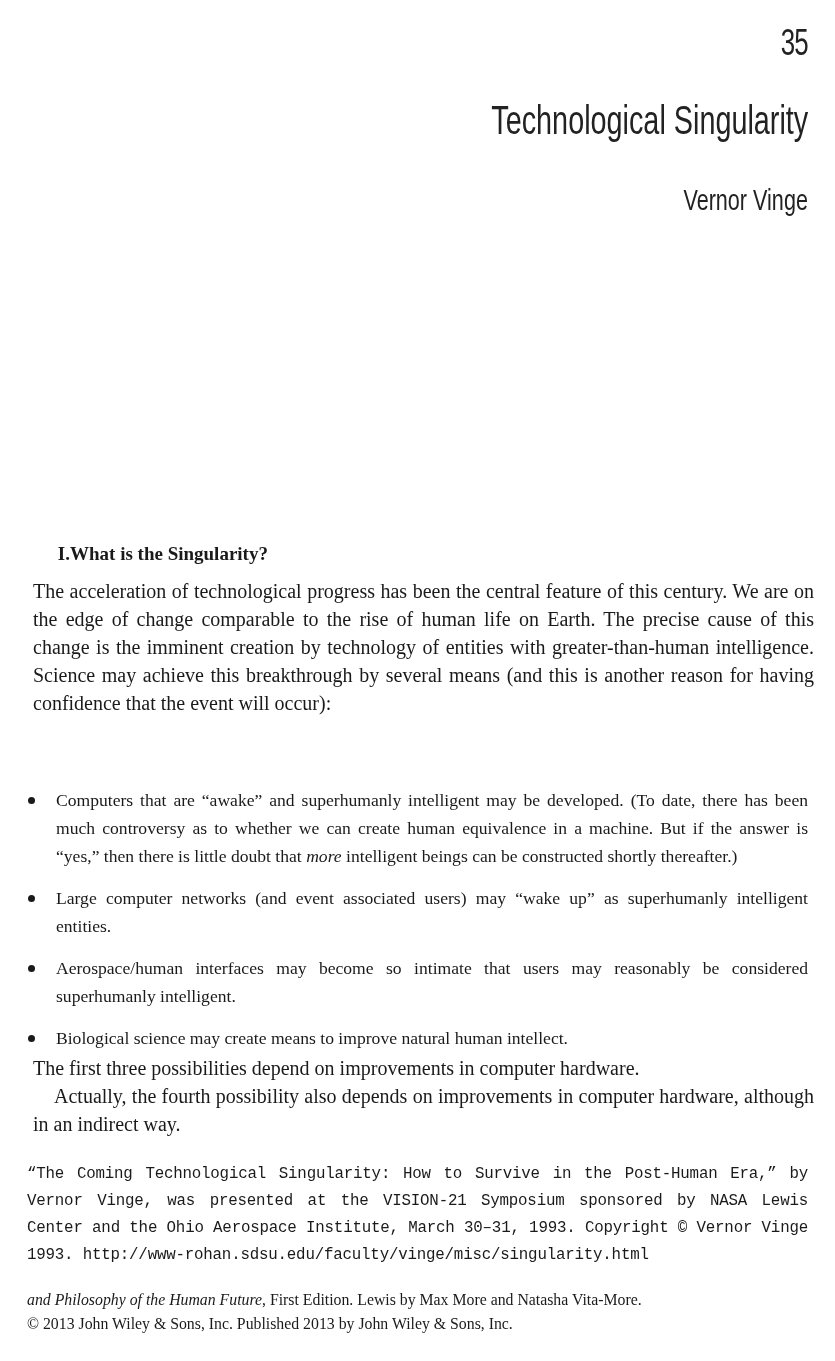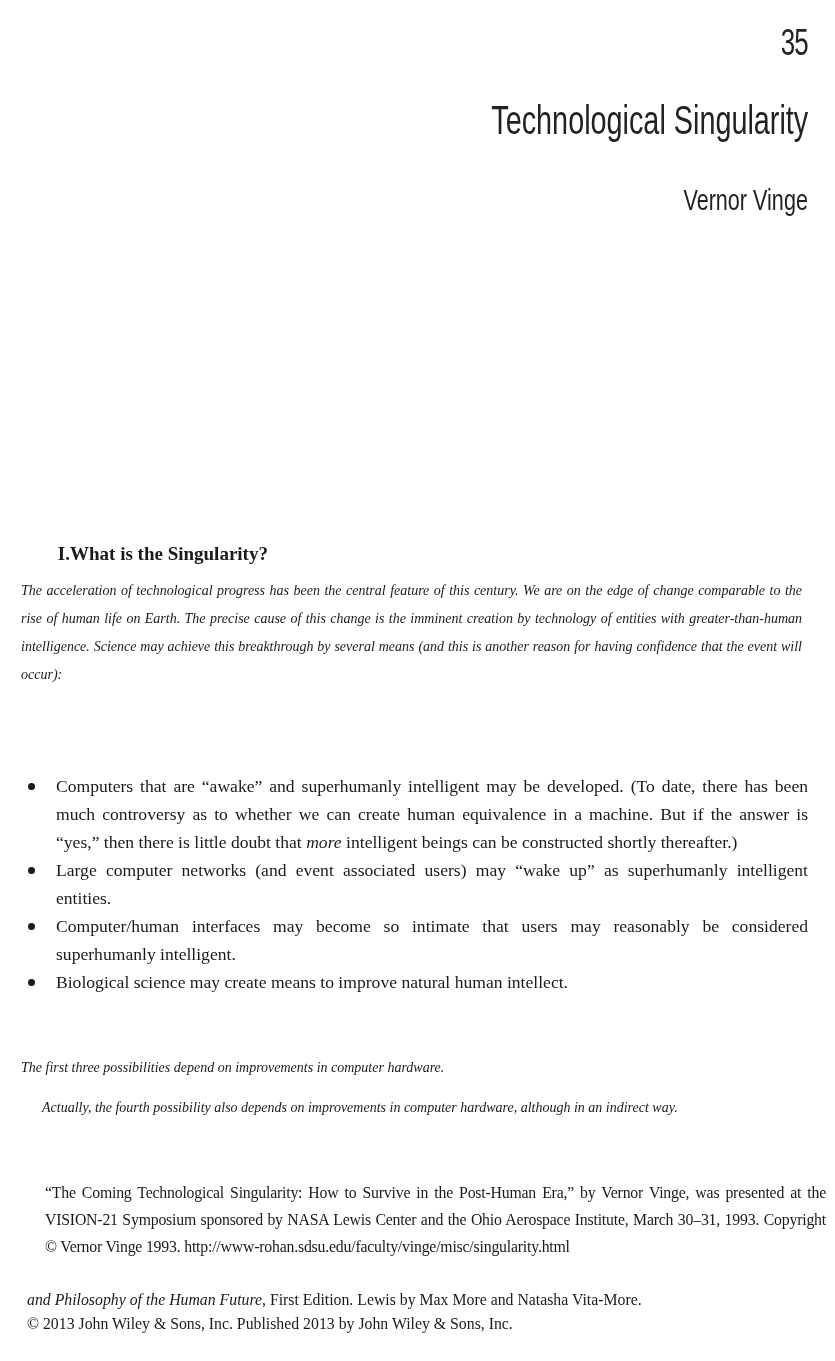--- a/index.html
+++ b/index.html
@@ -28,43 +28,44 @@
     font-size: 30px; font-weight: 300; white-space: nowrap;
     transform: scaleX(0.72); transform-origin: right top;
     color: #222;
   }
   .section-heading {
     position: absolute; left: 27px; top: 543px;
     font-size: 19px; font-weight: bold; margin: 0; text-align: right;
   }
   .section-heading .num { display: inline-block; width: 43px; }
   .body-text {
-    position: absolute; left: 21px; width: 781px;
-    font-size: 14px; line-height: 28px;
-    text-align: justify; margin: 0; font-style: italic;
+    position: absolute; left: 33px; width: 781px;
+    font-size: 20px; line-height: 28px;
+    text-align: justify; margin: 0;
   }
   .p1 { top: 577px; }
   .bullets {
     position: absolute; left: 27px; width: 781px; top: 772px;
     margin: 0; padding: 0; list-style: none;
     font-size: 17.6px; line-height: 28px;
   }
   .bullets li {
-    position: relative; padding-left: 29px; text-align: justify;
+    position: relative; padding-left: 29px; text-align: justify; margin-top: 14px;
   }
   .bullets li .bullet-dot {
     position: absolute; left: 1px; top: 11px;
     width: 7px; height: 7px; border-radius: 50%; background: #1a1a1a;
   }
   .p2 { top: 1054px; }
-  .p3 { top: 1082px; text-indent: 21px; margin-top: 12px; }
+  .p3 { top: 1082px; text-indent: 21px; }
   .credit {
     position: absolute; left: 27px; width: 781px; top: 1161px;
-    font-size: 15.8px; line-height: 27px; text-align: justify; margin: 18px;
+    font-size: 15.8px; line-height: 27px; text-align: justify; margin: 0;
     letter-spacing: -0.2px;
+    font-family: Liberation Mono, monospace;
   }
   .source {
     position: absolute; left: 27px; width: 781px; top: 1264px;
     font-size: 15.8px; line-height: 24px; margin: 0;
   }
   em { font-style: italic; }
 </style>
 </head>
 <body>
 
@@ -82,21 +83,21 @@
   <li>
     <span class="bullet-dot"></span>
     <span>Computers that are “awake” and superhumanly intelligent may be developed. (To date, there has been much controversy as to whether we can create human equivalence in a machine. But if the answer is “yes,” then there is little doubt that </span><em>more</em><span> intelligent beings can be constructed shortly thereafter.)</span>
   </li>
   <li>
     <span class="bullet-dot"></span>
     <span>Large computer networks (and event associated users) may “wake up” as superhumanly intelligent entities.</span>
   </li>
   <li>
     <span class="bullet-dot"></span>
-    <span>Computer/human interfaces may become so intimate that users may reasonably be considered superhumanly intelligent.</span>
+    <span>Aerospace/human interfaces may become so intimate that users may reasonably be considered superhumanly intelligent.</span>
   </li>
   <li>
     <span class="bullet-dot"></span>
     <span>Biological science may create means to improve natural human intellect.</span>
   </li>
 </ul>
 
 <p class="body-text p2">The first three possibilities depend on improvements in computer hardware.</p>
 <p class="body-text p3">Actually, the fourth possibility also depends on improvements in computer hardware, although in an indirect way.</p>
 

